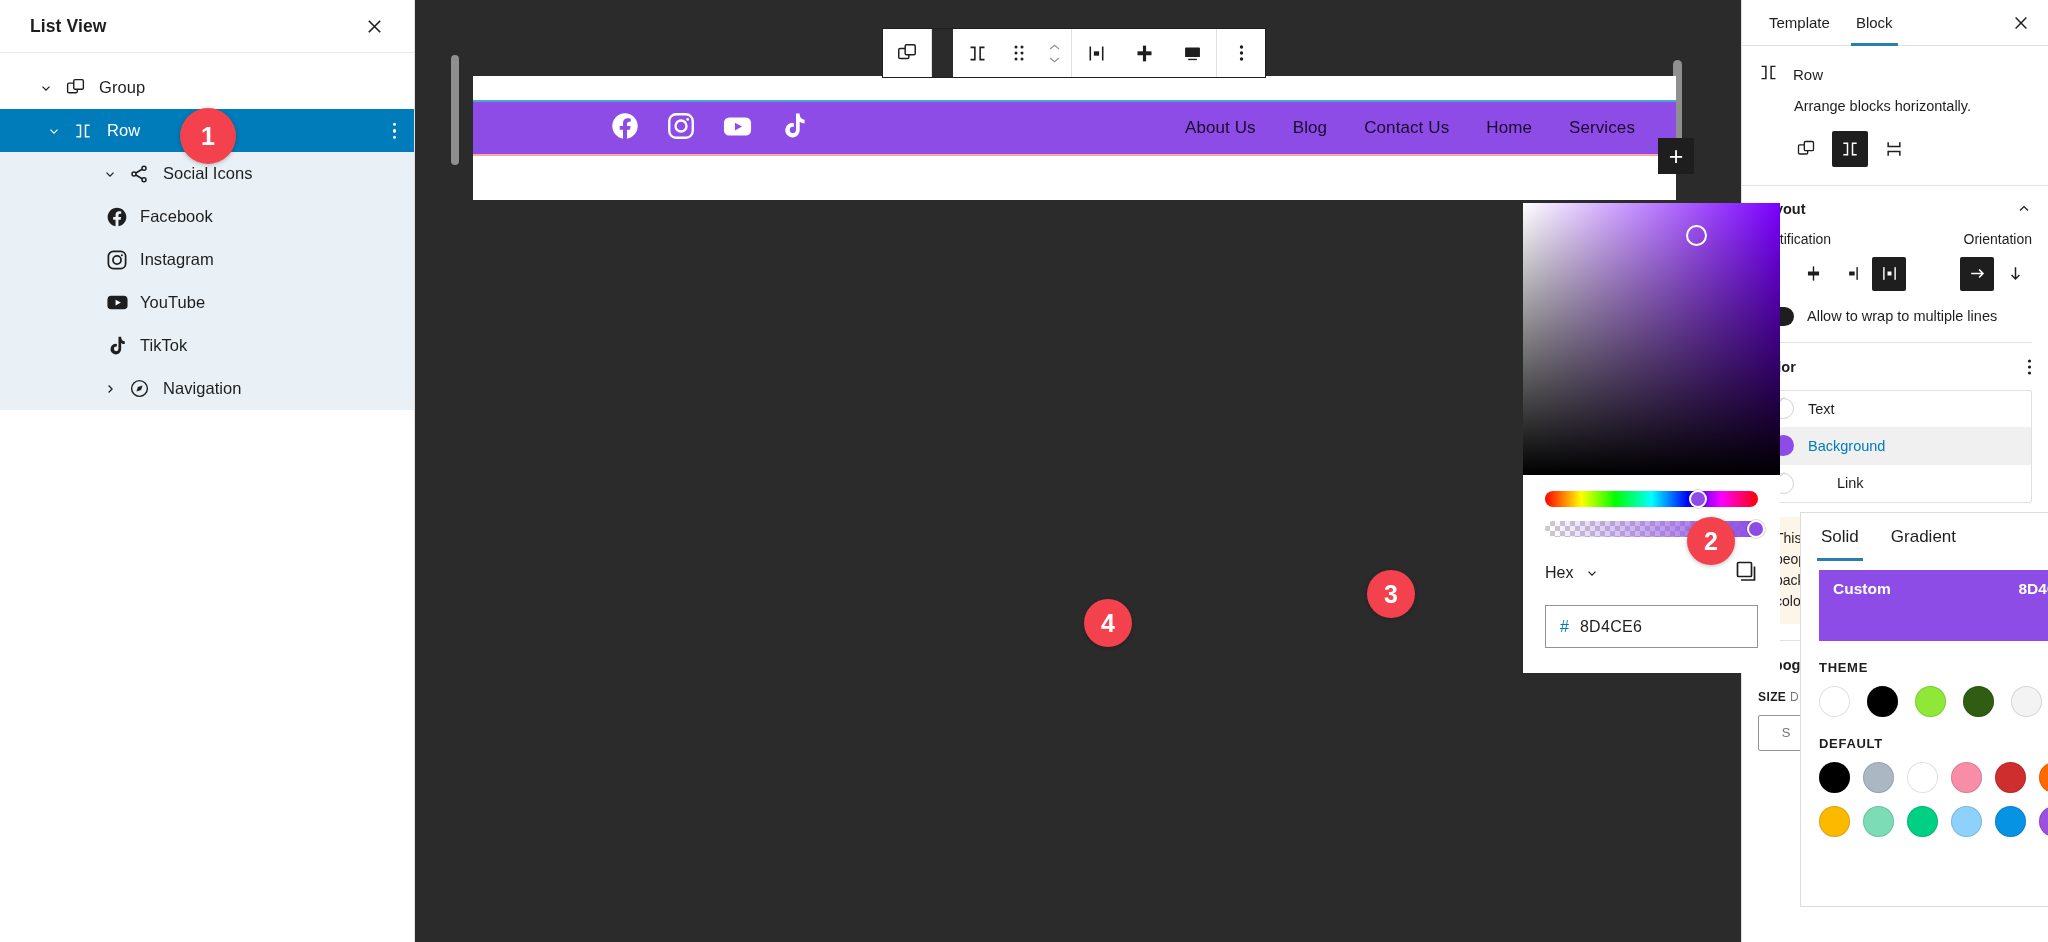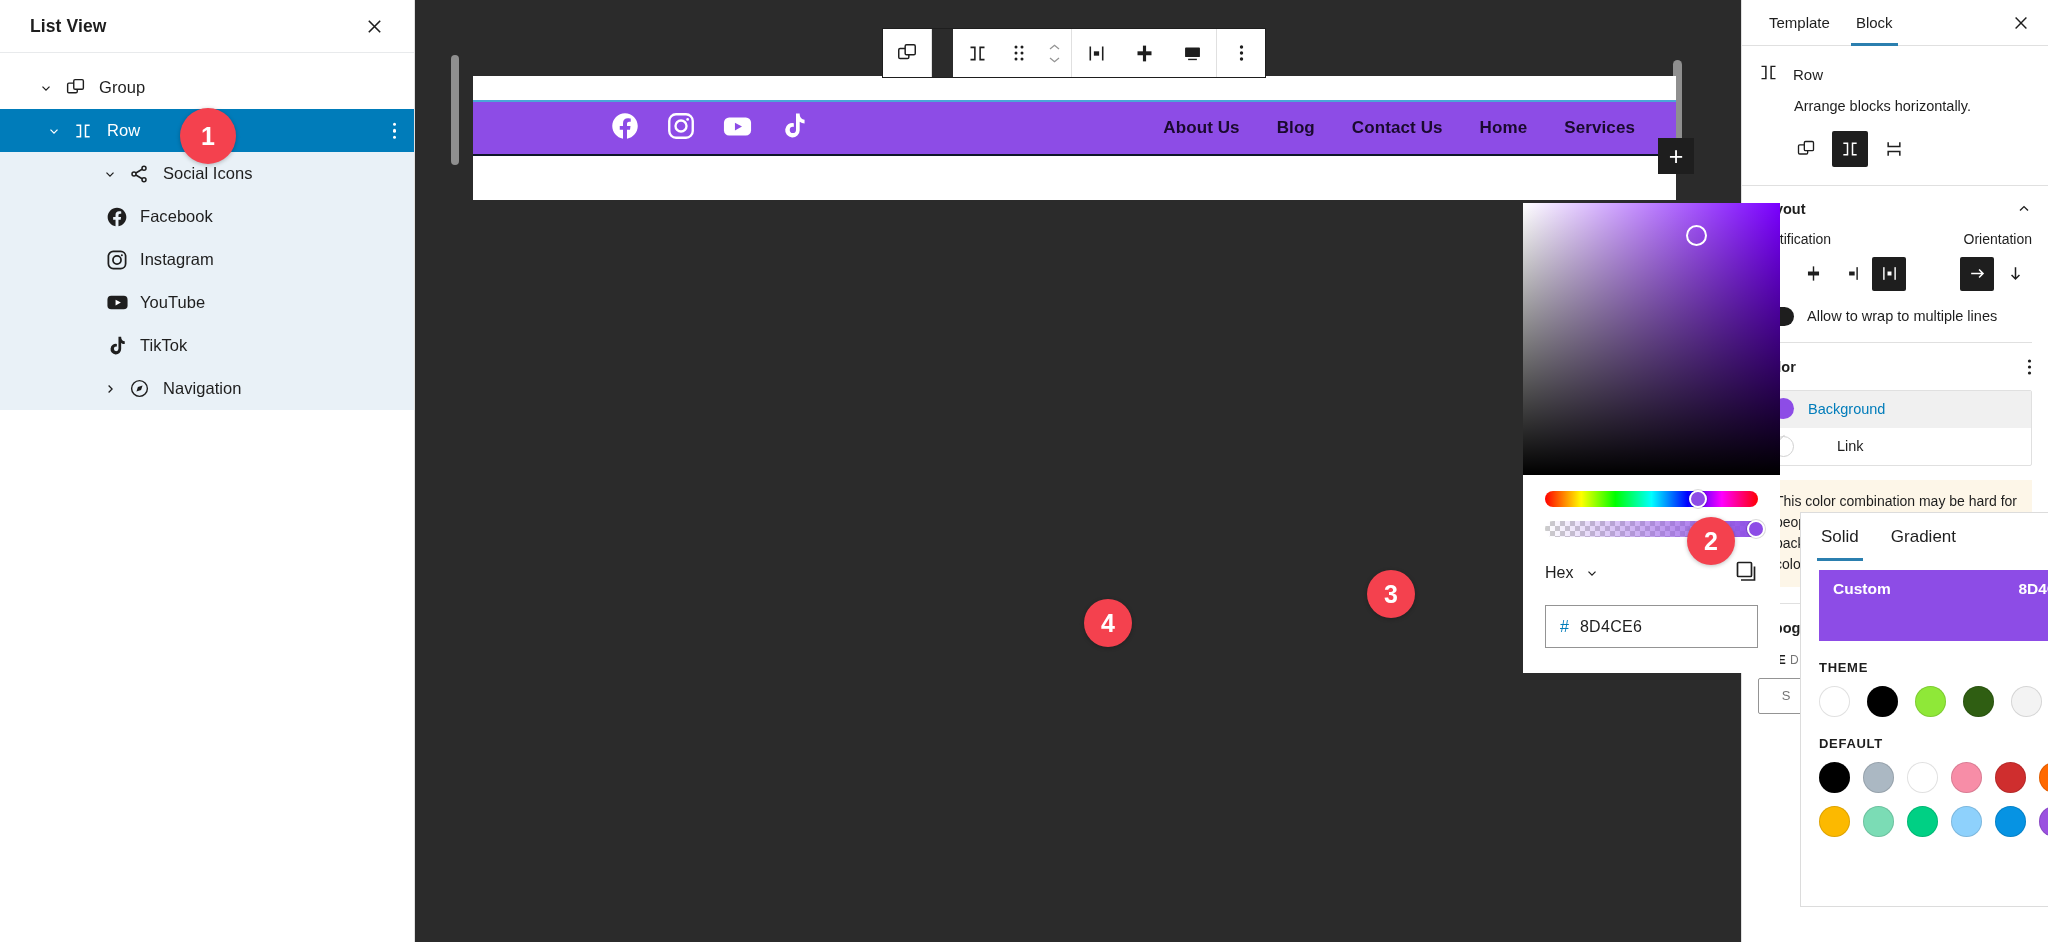--- a/index.html
+++ b/index.html
@@ -66,21 +66,21 @@
     position: absolute; left: 1258px; top: 60px; width: 9px; height: 103px;
     background: #8f8f8f; border-radius: 5px;
   }
   .left-scroll {
     position: absolute; left: 36px; top: 55px; width: 8px; height: 110px;
     background: #8f8f8f; border-radius: 5px;
   }
   .navbar {
     position: absolute; left: 0; top: 24px; width: 100%; height: 56px;
     background: #8d4ce6; display: flex; align-items: center;
-    border-top: 2px solid #4ba6d8; border-bottom: 2px solid #0f172a; font-weight: bold;
+    border-top: 2px solid #4ba6d8; border-bottom: 2px solid #fca5a5;
   }
   .navbar .socials { display: flex; align-items: center; gap: 26px; margin-left: 137px; }
   .navbar .links { display: flex; align-items: center; gap: 37px; margin-left: auto; margin-right: 41px; }
   .navbar .links a {
     color: #1a0a2e; font-size: 17px; text-decoration: none; letter-spacing: .1px;
   }
   .plus-btn {
     position: absolute; right: -18px; top: 62px; width: 36px; height: 36px;
     background: #1e1e1e; display: flex; align-items: center; justify-content: center;
     color: #fff; font-size: 25px; line-height: 1; font-weight: 300;
@@ -681,20 +681,24 @@
           <svg width="5" height="18" viewBox="0 0 5 18">
               <g fill="#1e1e1e">
                 <circle cx="2.5" cy="3" r="1.6"></circle>
                 <circle cx="2.5" cy="9" r="1.6"></circle>
                 <circle cx="2.5" cy="15" r="1.6"></circle>
               </g>
             </svg>
         </span>
       </div>
       <div class="color-list">
+        <div class="color-item">
+          <span class="sw-circle sw-empty"></span>
+          <span>Text</span>
+        </div>
         <div class="color-item active">
           <span class="sw-circle" style="background:#8D4CE6"></span>
           <span>Background</span>
         </div>
         <div class="color-item">
           <span class="sw-circle sw-empty"></span>
           <span>Link</span>
         </div>
       </div>
     </div>

